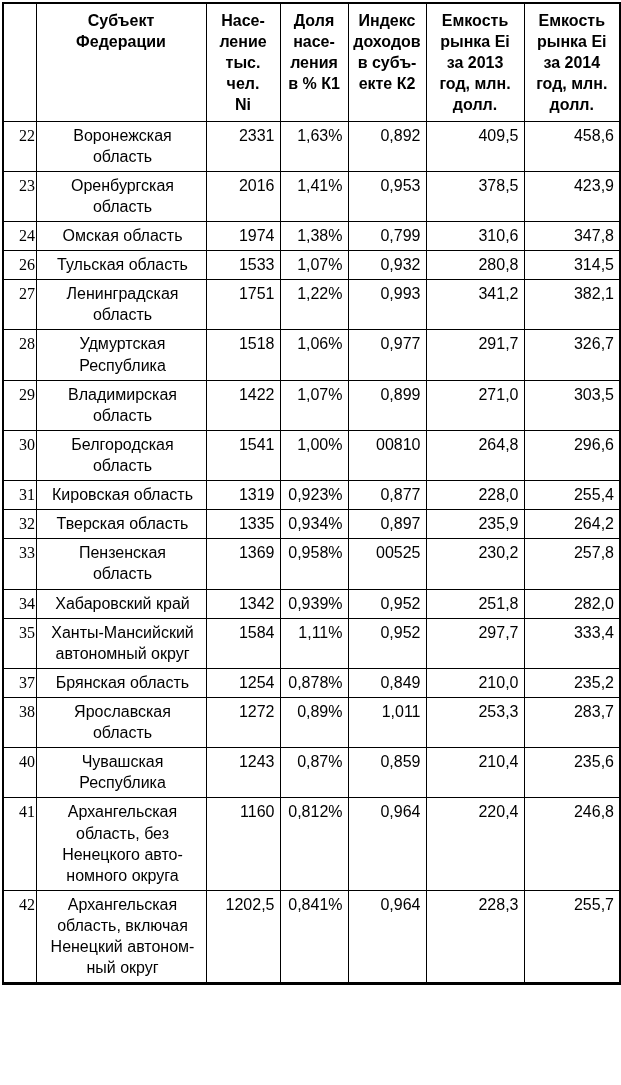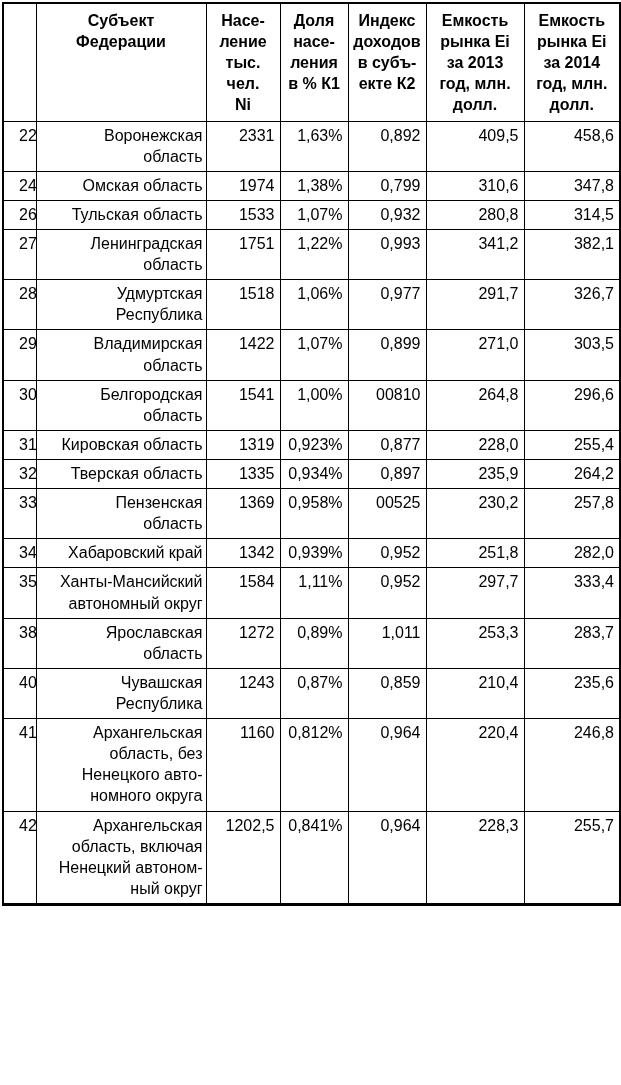--- a/index.html
+++ b/index.html
@@ -36,23 +36,24 @@
     text-align: center;
     padding: 6px 2px 5px 2px;
   }
   .data-table td {
     padding: 3px 5px 4px 5px;
   }
   td.num {
     text-align: right;
     padding-left: 15px;
     padding-right: 2px;
+    font-family: Liberation Serif, serif;
   }
   td.text {
-    text-align: right;
+    text-align: center;
     padding-left: 6px;
     padding-right: 3px;
   }
   td.number {
     text-align: right;
     padding-right: 5px;
   }
 </style>
 </head>
 <body>
@@ -103,20 +104,30 @@
           <td class="num">22</td>
           <td class="text">Воронежская
 область</td>
           <td class="number">2331</td>
           <td class="number">1,63%</td>
           <td class="number">0,892</td>
           <td class="number">409,5</td>
           <td class="number">458,6</td>
         </tr>
         <tr>
+          <td class="num">23</td>
+          <td class="text">Оренбургская
+область</td>
+          <td class="number">2016</td>
+          <td class="number">1,41%</td>
+          <td class="number">0,953</td>
+          <td class="number">378,5</td>
+          <td class="number">423,9</td>
+        </tr>
+        <tr>
           <td class="num">24</td>
           <td class="text">Омская область</td>
           <td class="number">1974</td>
           <td class="number">1,38%</td>
           <td class="number">0,799</td>
           <td class="number">310,6</td>
           <td class="number">347,8</td>
         </tr>
         <tr>
           <td class="num">26</td>
@@ -206,20 +217,29 @@
         </tr>
         <tr>
           <td class="num">35</td>
           <td class="text">Ханты-Мансийский
 автономный округ</td>
           <td class="number">1584</td>
           <td class="number">1,11%</td>
           <td class="number">0,952</td>
           <td class="number">297,7</td>
           <td class="number">333,4</td>
+        </tr>
+        <tr>
+          <td class="num">37</td>
+          <td class="text">Брянская область</td>
+          <td class="number">1254</td>
+          <td class="number">0,878%</td>
+          <td class="number">0,849</td>
+          <td class="number">210,0</td>
+          <td class="number">235,2</td>
         </tr>
         <tr>
           <td class="num">38</td>
           <td class="text">Ярославская
 область</td>
           <td class="number">1272</td>
           <td class="number">0,89%</td>
           <td class="number">1,011</td>
           <td class="number">253,3</td>
           <td class="number">283,7</td>

